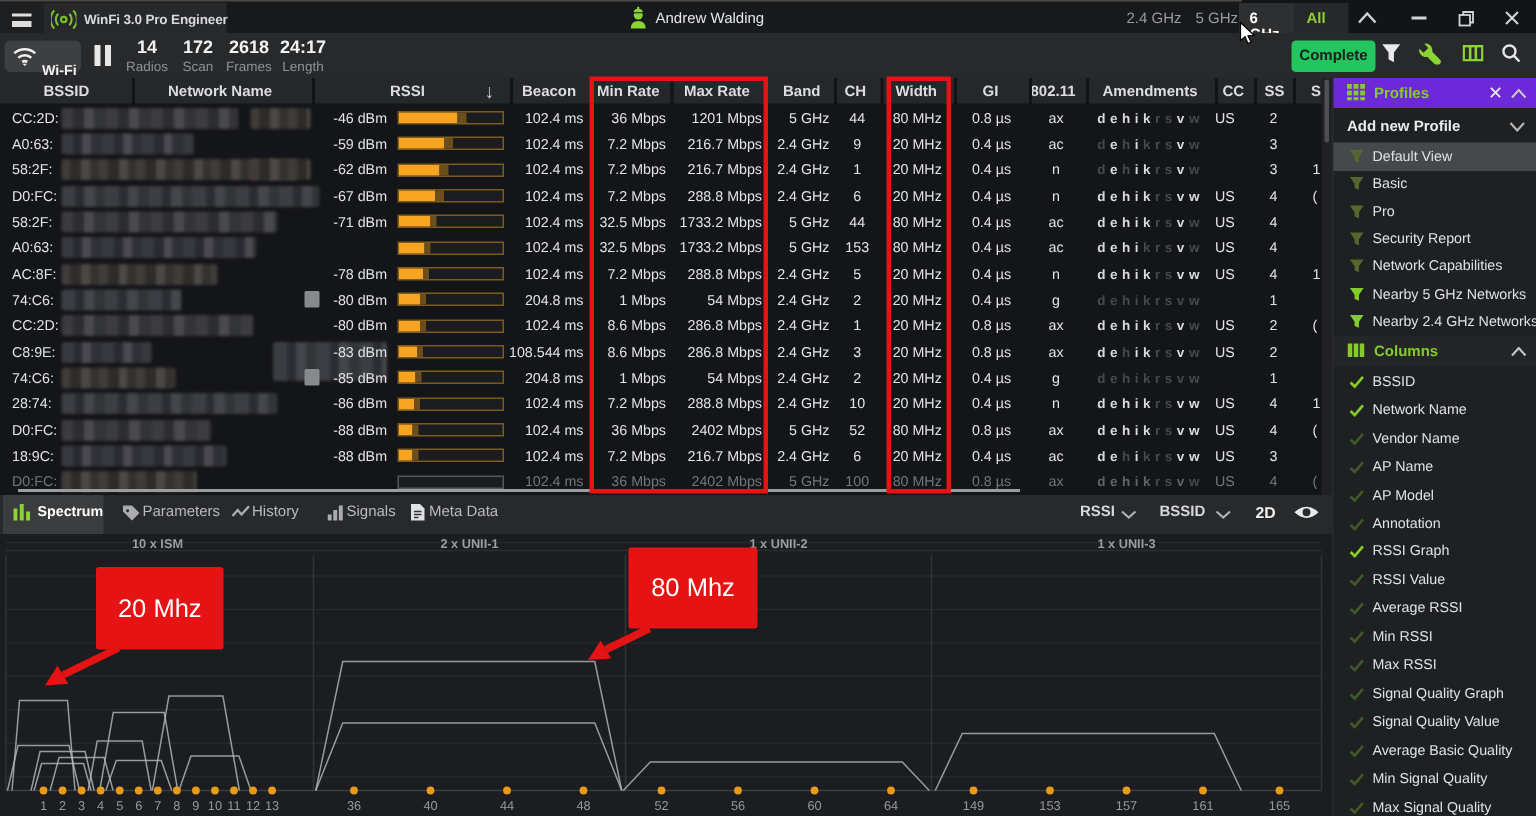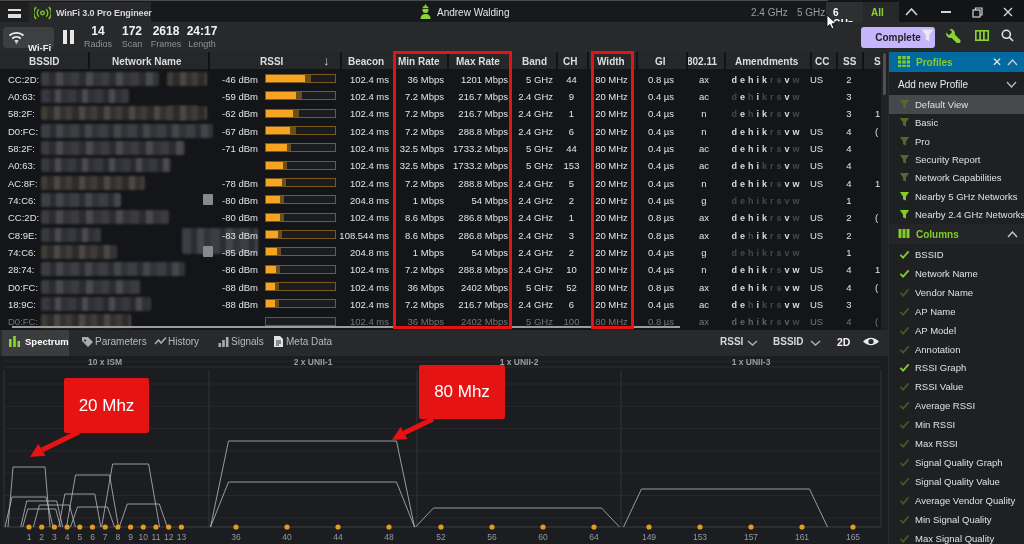--- a/index.html
+++ b/index.html
@@ -21,21 +21,21 @@
 .winbtn { position:absolute; top:4px; color:#d2d3d4; font-size:12px; }
 
 #toolbar { position:absolute; top:22px; left:0; width:1024px; height:30px; background:#28292b; }
 #wifibtn { position:absolute; top:5px; left:3px; width:51px; height:21px; background:#3d3f41; border-radius:4px; }
 #wifibtn span { position:absolute; top:15px; left:25px; font-size:9.5px; font-weight:bold; color:#f0f0f0; }
 #pause { position:absolute; top:8px; left:63px; width:11px; height:14px;
   border-left:4px solid #e8e8e8; border-right:4px solid #e8e8e8; }
 .stat { position:absolute; top:3px; text-align:center; }
 .stat b { display:block; font-size:12px; color:#f2f2f3; line-height:12px; }
 .stat i { display:block; font-style:normal; font-size:9px; color:#8f9194; line-height:10px; margin-top:2px;}
-#completebtn { position:absolute; top:5px; left:861px; width:74px; height:21px; background:#c4b5fd; border-radius:3px;
+#completebtn { position:absolute; top:5px; left:861px; width:56px; height:21px; background:#22c55e; border-radius:3px;
   font-size:10px; font-weight:bold; color:#1d1e1f; text-align:center; line-height:21px; }
 
 #tablehead { position:absolute; top:52px; left:0; width:888px; height:18px; background:#26272a; border-bottom:1px solid #151618;}
 .hc { position:absolute; top:4px; font-size:10px; font-weight:bold; color:#dcddde; }
 .hsep { position:absolute; top:52px; width:2px; height:18px; background:#121316; }
 #tbody { position:absolute; top:70px; left:0; width:888px; height:262px; background:#141518; overflow:hidden;}
 .row { position:absolute; left:0; width:888px; height:17.33px; font-size:9.5px; color:#e2e3e5; }
 .row .c { position:absolute; top:3.5px; }
 .row.grey { color:#73767b; }
 .bssid { left:8px; }
@@ -86,27 +86,27 @@
 #bssidsel { position:absolute; top:6px; left:773px; font-size:10px; font-weight:bold; color:#d6d7d9;}
 #d2 { position:absolute; top:6px; left:837px; font-size:10.5px; font-weight:bold; color:#f2f2f3;}
 
 #chartwrap { position:absolute; top:356px; left:0; width:888px; height:188px; background:#1b1d20; }
 #chart { position:absolute; top:0; left:0; }
 .callout { position:absolute; background:#e51313; color:#fff; font-size:17px; text-align:center; z-index:40; border-radius:2px;}
 #co20 { top:378px; left:64px; width:85px; height:55px; line-height:55px; }
 #co80 { top:365px; left:419px; width:86px; height:54px; line-height:54px; }
 
 #sidebar { position:absolute; top:52px; left:888px; width:136px; height:492px; background:#1e2022; border-left:1px solid #2a2b2d;}
-#sbhead { position:absolute; top:0; left:0; width:136px; height:20px; background:#0369a1; }
+#sbhead { position:absolute; top:0; left:0; width:136px; height:20px; background:#6d28d9; }
 .gicon { display:inline-block; width:12px; height:11px; }
 #sbhead .gicon { position:absolute; top:4px; left:9px; }
 #sbhead b { position:absolute; top:5px; left:27px; font-size:10px; color:#84cc2a; }
 #sbx { position:absolute; top:3px; left:103px; color:#e8e8e8; font-size:12px; }
 #sbchev { position:absolute; top:4px; left:120px; color:#c8c8c8; font-size:9px; }
-#addnew { position:absolute; top:27px; left:9px; font-size:10px; font-weight:normal; color:#eaebec; }
+#addnew { position:absolute; top:27px; left:9px; font-size:10px; font-weight:bold; color:#eaebec; }
 .sitem { position:absolute; left:0; width:136px; height:19px; font-size:9.5px; color:#dfe0e2; }
 .sitem span { position:absolute; top:4px; left:26px; white-space:nowrap; }
 .sitem.hl { background:#46484b; }
 .fun, .chk { position:absolute; top:4px; left:10px; width:11px; height:11px; }
 #colhead { position:absolute; top:172px; left:0; width:136px; height:20px; background:#242527;}
 #colhead .gicon { position:absolute; top:4px; left:9px; }
 #colhead b { position:absolute; top:5px; left:27px; font-size:10px; color:#84cc2a; }
 #colchev { position:absolute; top:4px; left:120px; color:#c8c8c8; font-size:9px; }
 svg text { font-family:"Liberation Sans", sans-serif; }
 </style></head>
@@ -847,21 +847,21 @@
 <div class="sitem" style="top:419.8px">
         <svg class="chk" viewBox="0 0 12 12">
           <path d="M1.5 6.5l3 3 6-7" fill="none" stroke="#3f5828" stroke-width="2"></path>
         </svg>
         <span>Signal Quality Value</span>
       </div>
 <div class="sitem" style="top:438.7px">
         <svg class="chk" viewBox="0 0 12 12">
           <path d="M1.5 6.5l3 3 6-7" fill="none" stroke="#3f5828" stroke-width="2"></path>
         </svg>
-        <span>Average Vendor Quality</span>
+        <span>Average Basic Quality</span>
       </div>
 <div class="sitem" style="top:457.6px">
         <svg class="chk" viewBox="0 0 12 12">
           <path d="M1.5 6.5l3 3 6-7" fill="none" stroke="#3f5828" stroke-width="2"></path>
         </svg>
         <span>Min Signal Quality</span>
       </div>
 <div class="sitem" style="top:476.5px">
         <svg class="chk" viewBox="0 0 12 12">
           <path d="M1.5 6.5l3 3 6-7" fill="none" stroke="#3f5828" stroke-width="2"></path>

